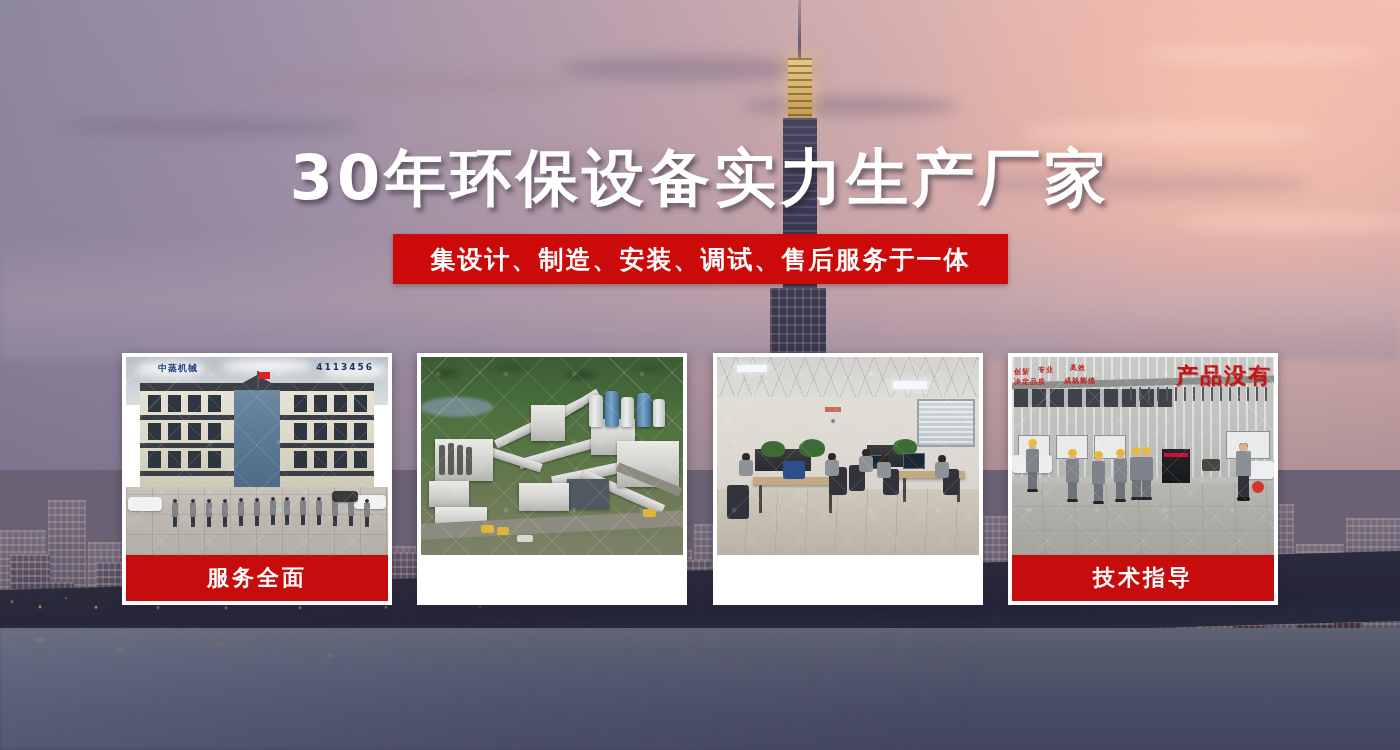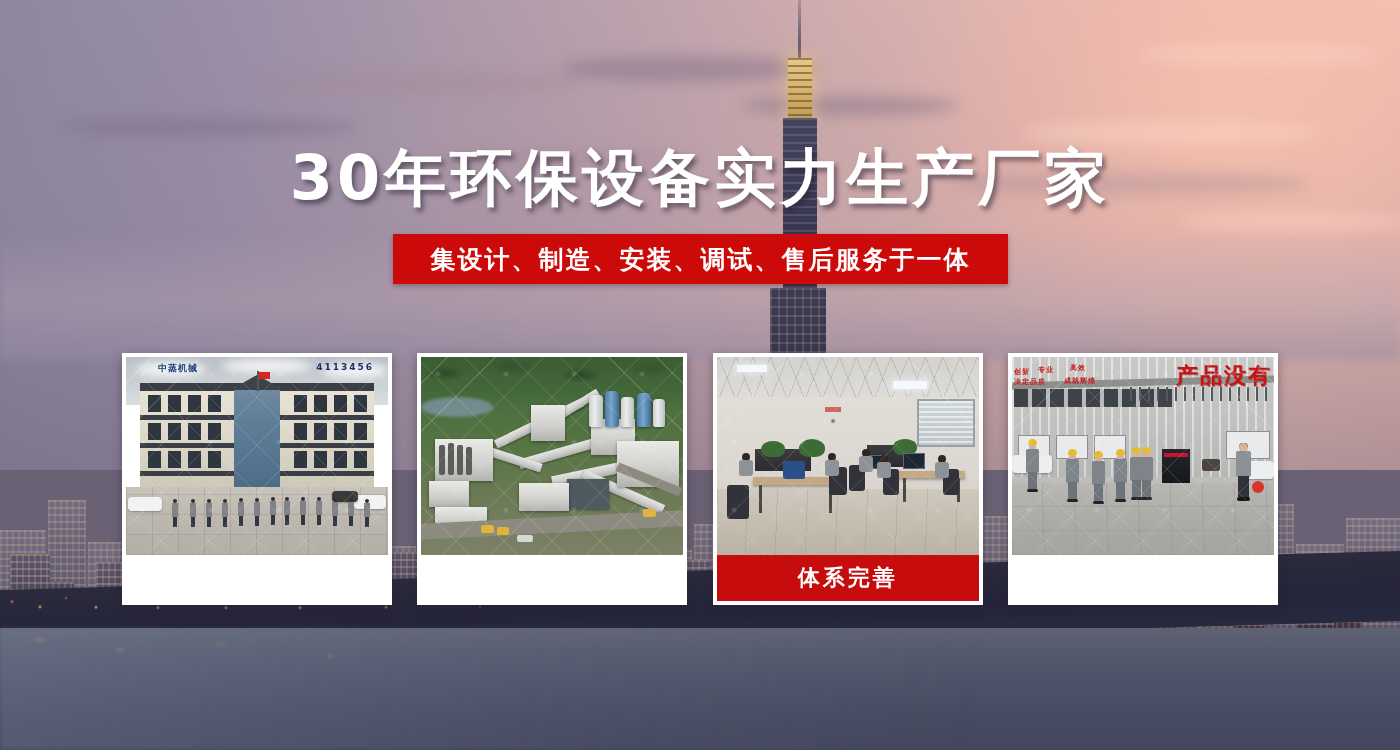--- a/index.html
+++ b/index.html
@@ -539,20 +539,23 @@
         </div>
       <div class="p1-person" style="left:238px;top:142px;">
           <i></i>
           <b></b>
           <u></u>
         </div>
 
       <div class="wm"></div>
       <div class="wm-dots"></div>
     </div>
+    <div class="caption">
+      <span>服务全面</span>
+    </div>
   </div>
 
   <div class="card">
     <div class="photo">
       <div class="p2-field"></div>
       <div class="p2-trees"></div>
       <div class="p2-pond"></div>
 
       <div class="p2-conv" style="left:70px;top:62px;width:96px;height:9px;transform:rotate(-26deg);"></div>
       <div class="p2-conv" style="left:96px;top:86px;width:120px;height:10px;transform:rotate(-16deg);"></div>
@@ -648,23 +651,20 @@
           <b></b>
         </div>
       <div class="p3-person" style="left:218px;top:98px;width:14px;height:24px;">
           <i></i>
           <b></b>
         </div>
 
       <div class="wm"></div>
       <div class="wm-dots"></div>
     </div>
-    <div class="caption">
-      <span>体系完善</span>
-    </div>
   </div>
 
   <div class="card">
     <div class="photo">
       <div class="p4-wall"></div>
       <div class="p4-roofline"></div>
 
       <div class="p4-bigred">产品没有</div>
       <div class="p4-smred" style="left:2px;top:10px;">创新</div>
       <div class="p4-smred" style="left:26px;top:8px;">专业</div>
@@ -735,15 +735,18 @@
           <span class="head"></span>
           <span class="torso"></span>
           <span class="legs"></span>
           <span class="shoe"></span>
         </div>
       <div class="p4-helmet" style="left:240px;top:124px;"></div>
 
       <div class="wm"></div>
       <div class="wm-dots"></div>
     </div>
+    <div class="caption">
+      <span>技术指导</span>
+    </div>
   </div>
 
 </div>
 
 </body></html>

